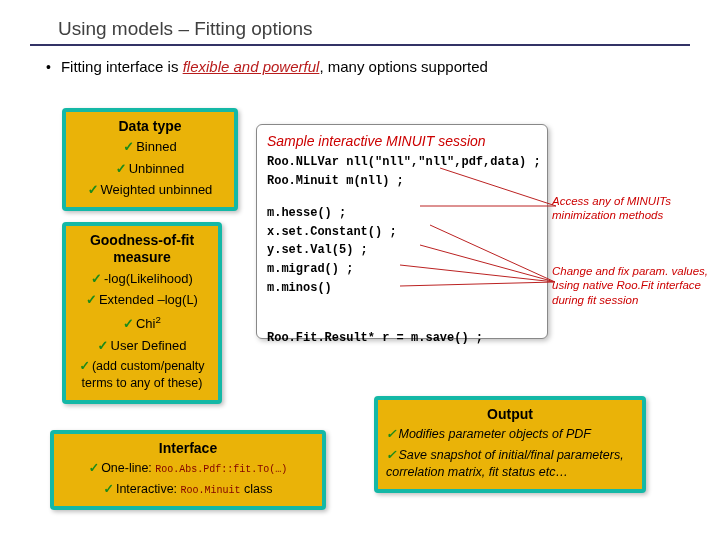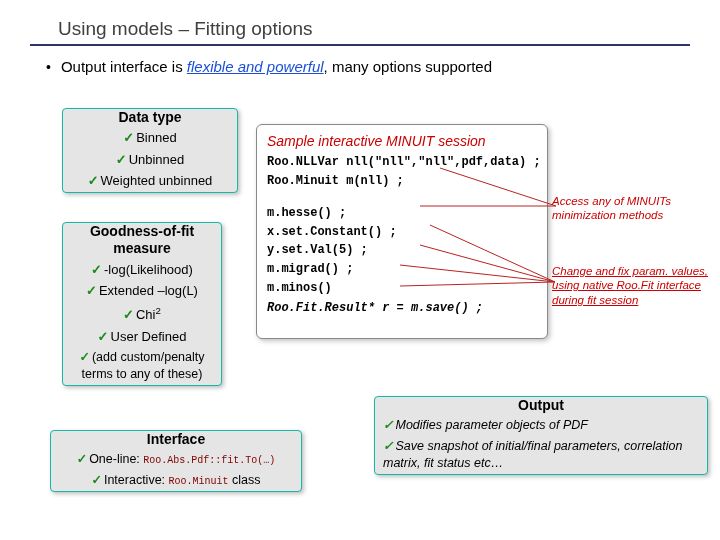--- a/index.html
+++ b/index.html
@@ -17,29 +17,29 @@
   .title {
     font-size: 19px;
     color: #404040;
     padding: 6px 0 4px 28px;
     border-bottom: 2px solid #333366;
     margin-bottom: 12px;
   }
   .bullet-row { display: flex; align-items: baseline; gap: 10px; padding-left: 16px; margin-bottom: 10px; }
   .bullet-dot { font-size: 14px; }
   .bullet-text { font-size: 15px; }
-  .emph { color: #1d4ed8; font-style: italic; }
+  .emph { color: #b91c1c; font-style: italic; }
   .underline { text-decoration: underline; }
   .box {
     position: absolute;
-    background: #e5e5e5;
-    border: 1px solid #14b8a6;
+    background: #eab308;
+    border: 4px solid #14b8a6;
     border-radius: 4px;
     box-shadow: 2px 2px 4px rgba(0,0,0,0.25);
-    padding: 0 8px;
+    padding: 6px 8px;
   }
   .box-title { font-weight: bold; font-size: 14px; text-align: center; margin-bottom: 2px; }
   .item { font-size: 13px; text-align: center; padding: 2px 0; line-height: 1.35; }
   .item.left { text-align: left; font-style: italic; }
   .chk::before {
     content: "✓";
     color: #1a8a1a;
     font-weight: bold;
     margin-right: 2px;
   }
@@ -68,69 +68,69 @@
 </head>
 <body>
 
 <div class="slide">
 
   <div class="title">Using models – Fitting options</div>
 
   <div class="bullet-row">
     <span class="bullet-dot">•</span>
     <span class="bullet-text">
-      <span>Output interface is </span><span class="emph underline">flexible and powerful</span><span>, many options supported</span>
+      <span>Fitting interface is </span><span class="emph underline">flexible and powerful</span><span>, many options supported</span>
     </span>
   </div>
 
   <div class="box" style="left:62px; top:108px; width:176px;">
     <div class="box-title">Data type</div>
     <div class="item chk">Binned</div>
     <div class="item chk">Unbinned</div>
     <div class="item chk">Weighted unbinned</div>
   </div>
 
   <div class="box" style="left:62px; top:222px; width:160px;">
     <div class="box-title" style="line-height:1.2;">Goodness-of-fit measure</div>
     <div class="item chk">-log(Likelihood)</div>
     <div class="item chk">Extended –log(L)</div>
     <div class="item chk"><span>Chi</span><span class="supnum">2</span></div>
     <div class="item chk">User Defined</div>
     <div class="item chk" style="font-size:12.5px;">(add custom/penalty terms to any of these)</div>
   </div>
 
-  <div class="box" style="left:50px; top:430px; width:252px;">
+  <div class="box" style="left:50px; top:430px; width:276px;">
     <div class="box-title">Interface</div>
     <div class="item chk" style="font-size:12.5px;"><span>One-line: </span><span class="mono-sm darkred">Roo.Abs.Pdf::fit.To(…)</span></div>
     <div class="item chk" style="font-size:12.5px;"><span>Interactive: </span><span class="mono-sm darkred">Roo.Minuit</span><span> class</span></div>
   </div>
 
   <div class="sess" style="left:256px; top:124px; width:292px; height:215px;">
     <div class="sess-title">Sample interactive MINUIT session</div>
     <div class="code">Roo.NLLVar nll("nll","nll",pdf,data) ;</div>
     <div class="code">Roo.Minuit m(nll) ;</div>
     <div class="code" style="margin-top:14px;">m.hesse() ;</div>
     <div class="code">x.set.Constant() ;</div>
     <div class="code">y.set.Val(5) ;</div>
     <div class="code">m.migrad() ;</div>
     <div class="code">m.minos()</div>
-    <div class="code" style="margin-top:2px;font-style:italic;">Roo.Fit.Result* r = m.save() ;</div>
+    <div class="code" style="margin-top:32px;">Roo.Fit.Result* r = m.save() ;</div>
   </div>
 
   <div class="annot" style="left:552px; top:194px; width:150px;">Access any of MINUITs minimization methods</div>
-  <div class="annot" style="left:552px; top:264px; width:160px;text-decoration:underline;">Change and fix param. values, using native Roo.Fit interface during fit session</div>
+  <div class="annot" style="left:552px; top:264px; width:160px;">Change and fix param. values, using native Roo.Fit interface during fit session</div>
 
   <svg style="position:absolute; left:0; top:0; width:720px; height:540px; pointer-events:none;">
     <line x1="440" y1="168" x2="556" y2="206" stroke="#bb2222" stroke-width="1"></line>
     <line x1="420" y1="206" x2="556" y2="206" stroke="#bb2222" stroke-width="1"></line>
     <line x1="430" y1="225" x2="555" y2="282" stroke="#bb2222" stroke-width="1"></line>
     <line x1="420" y1="245" x2="555" y2="282" stroke="#bb2222" stroke-width="1"></line>
     <line x1="400" y1="265" x2="555" y2="282" stroke="#bb2222" stroke-width="1"></line>
     <line x1="400" y1="286" x2="555" y2="282" stroke="#bb2222" stroke-width="1"></line>
   </svg>
 
-  <div class="box" style="left:374px; top:396px; width:334px;">
+  <div class="box" style="left:374px; top:396px; width:272px;">
     <div class="box-title">Output</div>
     <div class="item chk left" style="font-size:12.5px;">Modifies parameter objects of PDF</div>
     <div class="item chk left" style="font-size:12.5px;">Save snapshot of initial/final parameters, correlation matrix, fit status etc…</div>
   </div>
 
 </div>
 
 </body></html>

